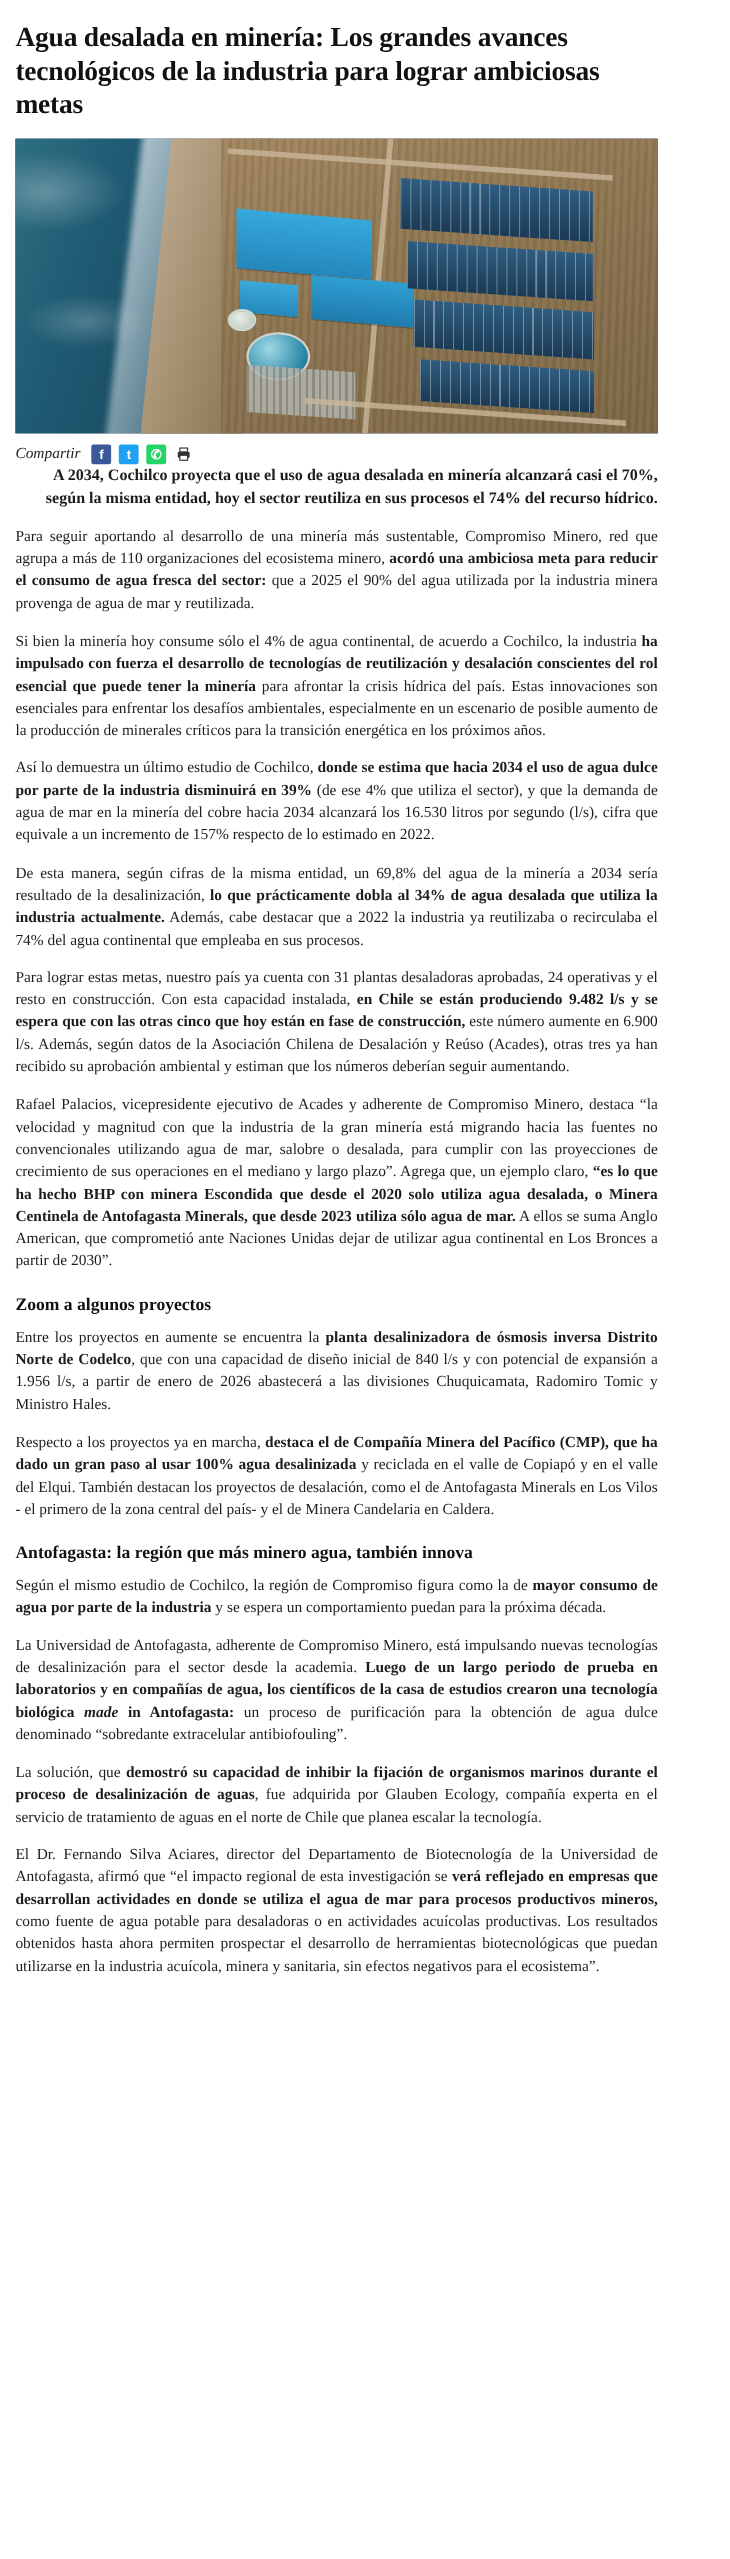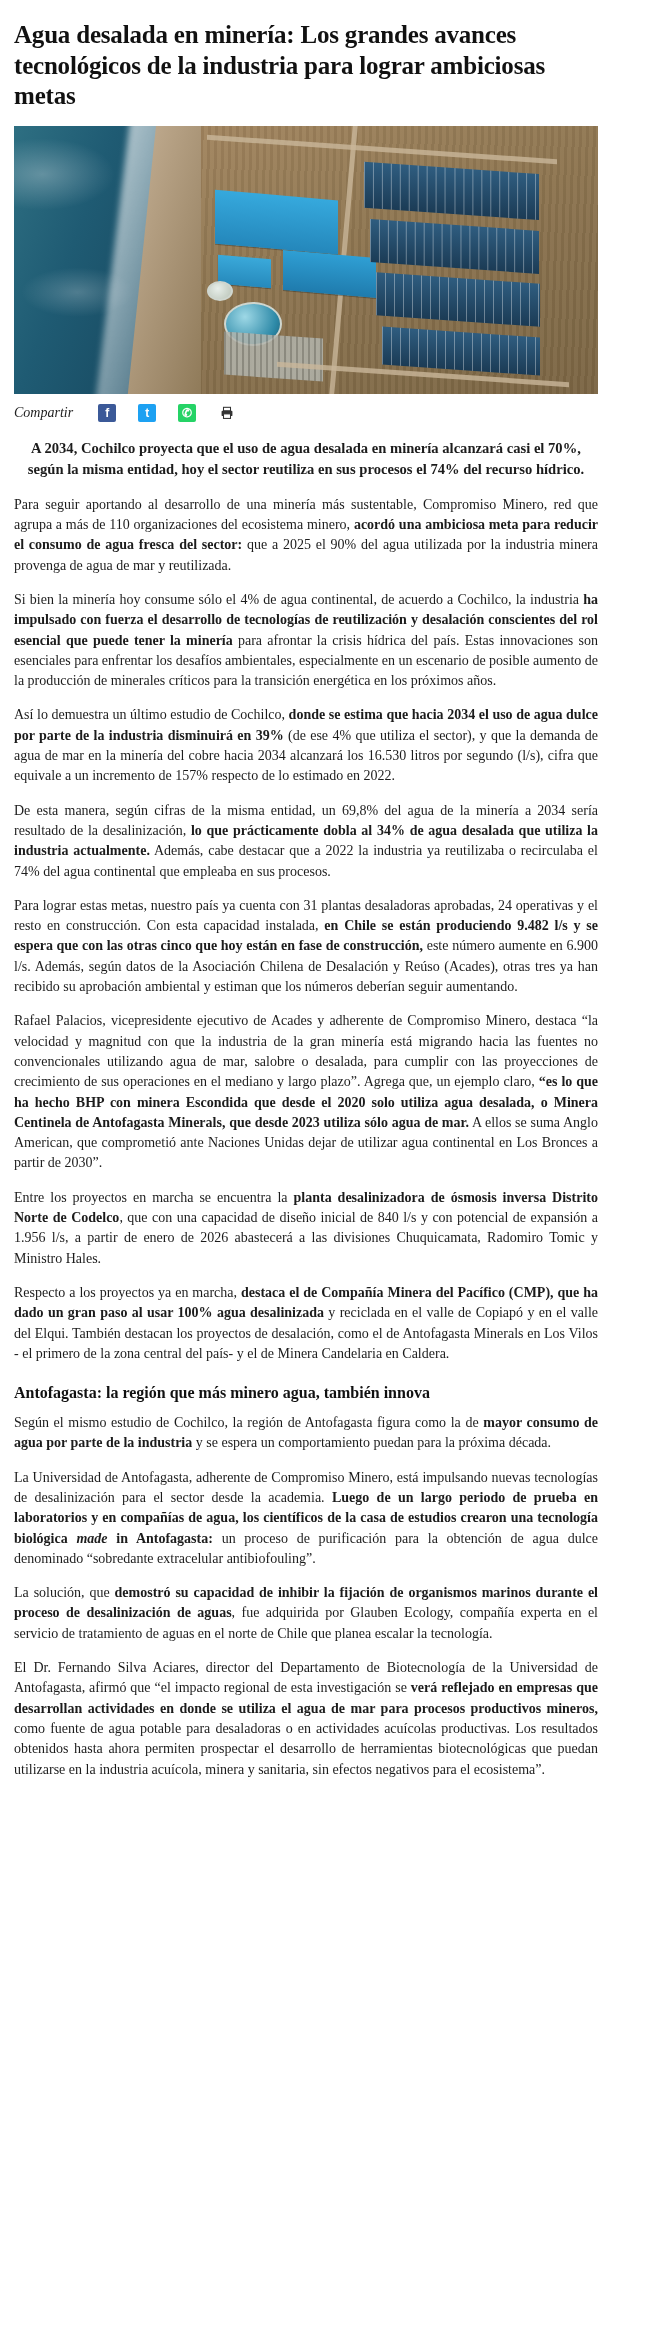--- a/index.html
+++ b/index.html
@@ -118,22 +118,22 @@
     left: 36%; top: 78%;
     width: 17%; height: 16%;
     background: repeating-linear-gradient(90deg, #8d8f88 0 2px, #b3b5ad 2px 6px);
     opacity: 0.85;
     transform: skewY(4deg);
   }
 
   .share-bar {
     display: flex;
     align-items: center;
-    gap: 22px;
-    margin: 6px 0 16px 0;
+    gap: 7px;
+    margin: 6px 0 0 0;
   }
   .share-label {
     font-family: "Liberation Serif", serif;
     font-style: italic;
     font-size: 14px;
     color: #222;
     margin-right: 3px;
   }
   .share-btn {
     width: 18px;
@@ -161,21 +161,21 @@
     line-height: 1.45;
     margin: 0 0 14px 0;
     text-align: justify;
     color: #1c1c1c;
   }
   p.lead {
     font-weight: bold;
     font-size: 14.6px;
     line-height: 1.45;
     margin: 0 0 15px 0;
-    text-align: center;
+    text-align: right;
   }
   h2.subhead {
     font-family: "Liberation Serif", serif;
     font-size: 16px;
     font-weight: bold;
     margin: 20px 0 11px 0;
     color: #111;
   }
   b { font-weight: bold; }
   i { font-style: italic; }
@@ -252,33 +252,34 @@
   </p>
 
   <p class="body">
     <span>Para lograr estas metas, nuestro país ya cuenta con 31 plantas desaladoras aprobadas, 24 operativas y el resto en construcción. Con esta capacidad instalada, </span><b>en Chile se están produciendo 9.482 l/s y se espera que con las otras cinco que hoy están en fase de construcción,</b><span> este número aumente en 6.900 l/s. Además, según datos de la Asociación Chilena de Desalación y Reúso (Acades), otras tres ya han recibido su aprobación ambiental y estiman que los números deberían seguir aumentando.</span>
   </p>
 
   <p class="body">
     <span>Rafael Palacios, vicepresidente ejecutivo de Acades y adherente de Compromiso Minero, destaca “la velocidad y magnitud con que la industria de la gran minería está migrando hacia las fuentes no convencionales utilizando agua de mar, salobre o desalada, para cumplir con las proyecciones de crecimiento de sus operaciones en el mediano y largo plazo”. Agrega que, un ejemplo claro, </span><b>“es lo que ha hecho BHP con minera Escondida que desde el 2020 solo utiliza agua desalada, o Minera Centinela de Antofagasta Minerals, que desde 2023 utiliza sólo agua de mar.</b><span> A ellos se suma Anglo American, que comprometió ante Naciones Unidas dejar de utilizar agua continental en Los Bronces a partir de 2030”.</span>
   </p>
 
-
-  <p class="body">
-    <span>Entre los proyectos en marcha se encuentra la </span><b>planta desalinizadora de ósmosis inversa Distrito Norte de Codelco</b><span>, que con una capacidad de diseño inicial de 840 l/s y con potencial de expansión a 1.956 l/s, a partir de enero de 2026 abastecerá a las divisiones Chuquicamata, Radomiro Tomic y Ministro Hales.</span>
+  <h2 class="subhead">Zoom a algunos proyectos</h2>
+
+  <p class="body">
+    <span>Entre los proyectos en aumente se encuentra la </span><b>planta desalinizadora de ósmosis inversa Distrito Norte de Codelco</b><span>, que con una capacidad de diseño inicial de 840 l/s y con potencial de expansión a 1.956 l/s, a partir de enero de 2026 abastecerá a las divisiones Chuquicamata, Radomiro Tomic y Ministro Hales.</span>
   </p>
 
   <p class="body">
     <span>Respecto a los proyectos ya en marcha, </span><b>destaca el de Compañía Minera del Pacífico (CMP), que ha dado un gran paso al usar 100% agua desalinizada</b><span> y reciclada en el valle de Copiapó y en el valle del Elqui. También destacan los proyectos de desalación, como el de Antofagasta Minerals en Los Vilos - el primero de la zona central del país- y el de Minera Candelaria en Caldera.</span>
   </p>
 
   <h2 class="subhead">Antofagasta: la región que más minero agua, también innova</h2>
 
   <p class="body">
-    <span>Según el mismo estudio de Cochilco, la región de Antofagasta figura como la de </span><b>mayor consumo de agua por parte de la industria</b><span> y se espera un comportamiento puedan para la próxima década.</span>
+    <span>Según el mismo estudio de Cochilco, la región de Compromiso figura como la de </span><b>mayor consumo de agua por parte de la industria</b><span> y se espera un comportamiento puedan para la próxima década.</span>
   </p>
 
   <p class="body">
     <span>La Universidad de Antofagasta, adherente de Compromiso Minero, está impulsando nuevas tecnologías de desalinización para el sector desde la academia. </span><b>Luego de un largo periodo de prueba en laboratorios y en compañías de agua, los científicos de la casa de estudios crearon una tecnología biológica </b><b><i>made</i></b><b> in Antofagasta:</b><span> un proceso de purificación para la obtención de agua dulce denominado “sobredante extracelular antibiofouling”.</span>
   </p>
 
   <p class="body">
     <span>La solución, que </span><b>demostró su capacidad de inhibir la fijación de organismos marinos durante el proceso de desalinización de aguas</b><span>, fue adquirida por Glauben Ecology, compañía experta en el servicio de tratamiento de aguas en el norte de Chile que planea escalar la tecnología.</span>
   </p>
 

